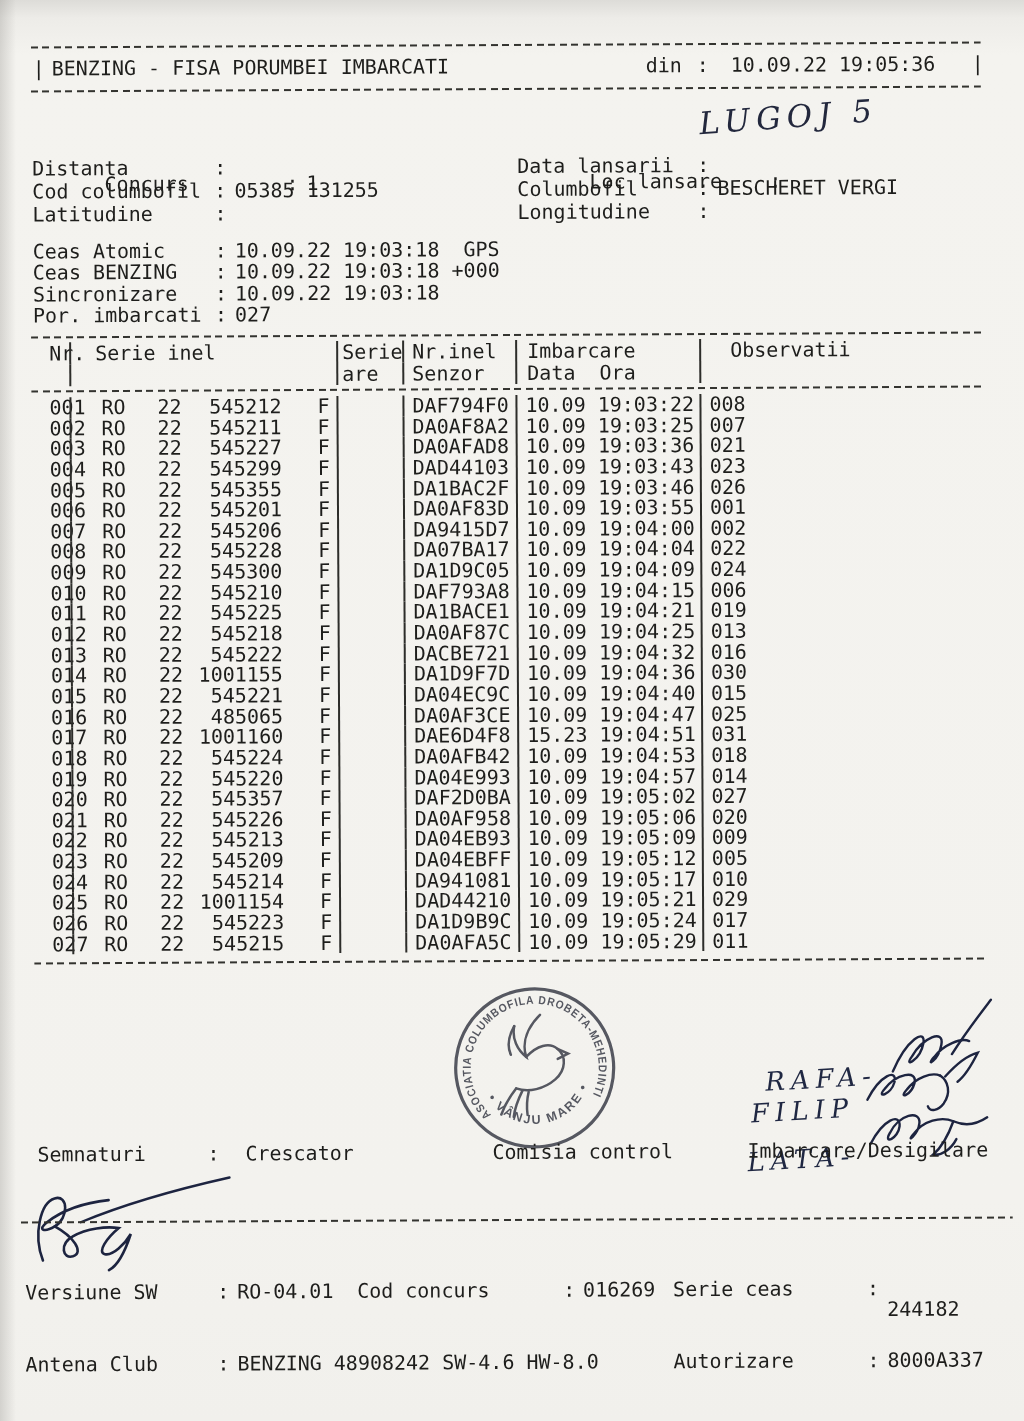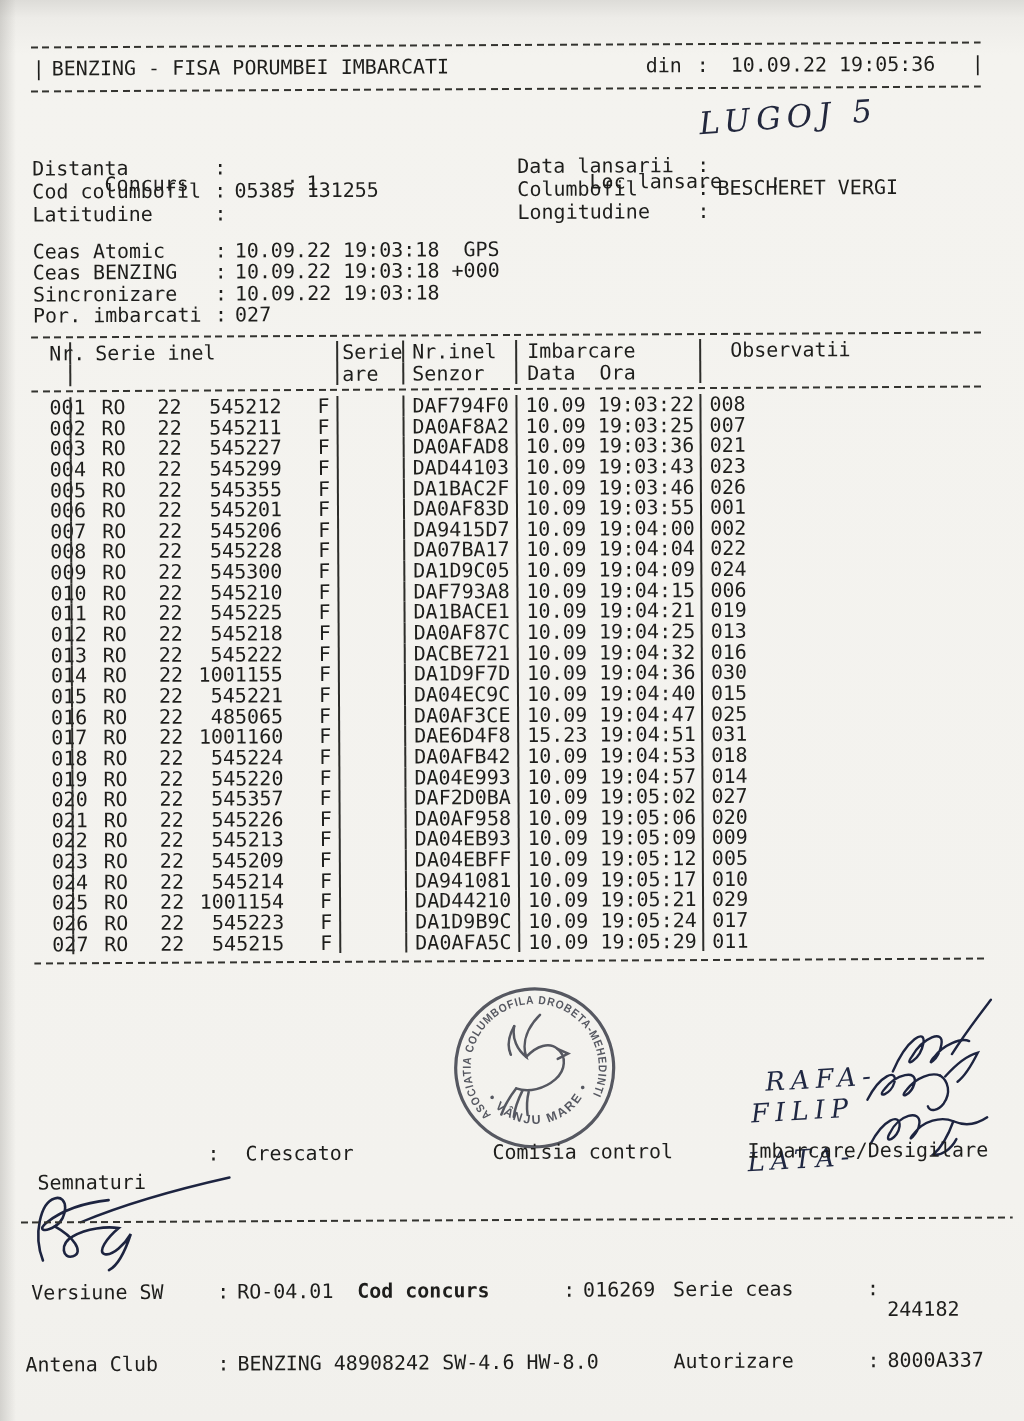--- a/index.html
+++ b/index.html
@@ -199,41 +199,41 @@
   </div>
   <div class="hand-row" style="left:744px;top:1112px;">
     <span class="hand-name">LATA-</span>
     <svg width="130" height="60" viewBox="0 0 130 60" style="overflow:visible;margin-left:8px;">
       <path class="sig-ink" stroke-width="2.4" d="M8 34 C 22 10 40 4 38 18 C 36 30 20 36 28 24 C 38 6 60 2 58 16 C 56 28 42 36 52 26 C 62 14 80 10 92 16 C 104 22 116 20 126 14"></path>
       <path class="sig-ink" stroke-width="2.4" d="M92 16 C 86 30 78 42 70 48 C 78 50 88 44 94 34"></path>
     </svg>
   </div>
 
   <div class="sigrow mono f20" style="position:absolute;left:0;top:1140px;width:1024px;height:26px;">
-    <span style="left:35px;margin-top:28px;">Semnaturi</span>
+    <span style="left:35px;">Semnaturi</span>
     <span style="left:205px;">:</span>
     <span style="left:243px;">Crescator</span>
     <span style="left:490px;">Comisia control</span>
     <span style="left:745px;">Imbarcare/Desigilare</span>
   </div>
 
   <svg width="210" height="105" viewBox="0 0 210 105" style="position:absolute;left:22px;top:1172px;overflow:visible;">
     <path class="sig-ink" stroke-width="2.6" d="M18 86 C 8 60 16 28 30 24 C 44 20 44 44 30 52 C 20 58 12 56 22 48 C 40 34 64 28 84 26"></path>
     <path class="sig-ink" stroke-width="2.6" d="M30 52 C 48 62 60 78 48 82 C 38 85 34 70 48 62 C 62 54 82 52 94 54 C 82 64 72 78 80 80 C 88 82 100 70 106 60 C 100 78 92 92 84 96"></path>
     <path class="sig-ink" stroke-width="2.4" d="M56 48 C 100 30 150 16 205 4"></path>
   </svg>
 
   <div class="hdash" style="left:18px;top:1219px;width:992px;"></div>
 
   <div class="foot mono">
     <div class="fline">
-      <span style="left:6px;">Versiune SW</span>
+      <span style="left:0;">Versiune SW</span>
       <span style="left:192px;">:</span>
       <span style="left:212px;">RO-04.01</span>
-      <span style="left:332px;font-weight:bold;">Cod concurs</span>
+      <span style="left:332px;">Cod concurs</span>
       <span style="left:538px;">:</span>
       <span style="left:558px;">016269</span>
       <span style="left:648px;">Serie ceas</span>
       <span style="left:842px;">:</span>
       <span style="left:862px;margin-top:21px;">244182</span>
     </div>
     <div class="fline">
       <span style="left:0;">Antena Club</span>
       <span style="left:192px;">:</span>
       <span style="left:212px;">BENZING 48908242 SW-4.6 HW-8.0</span>

